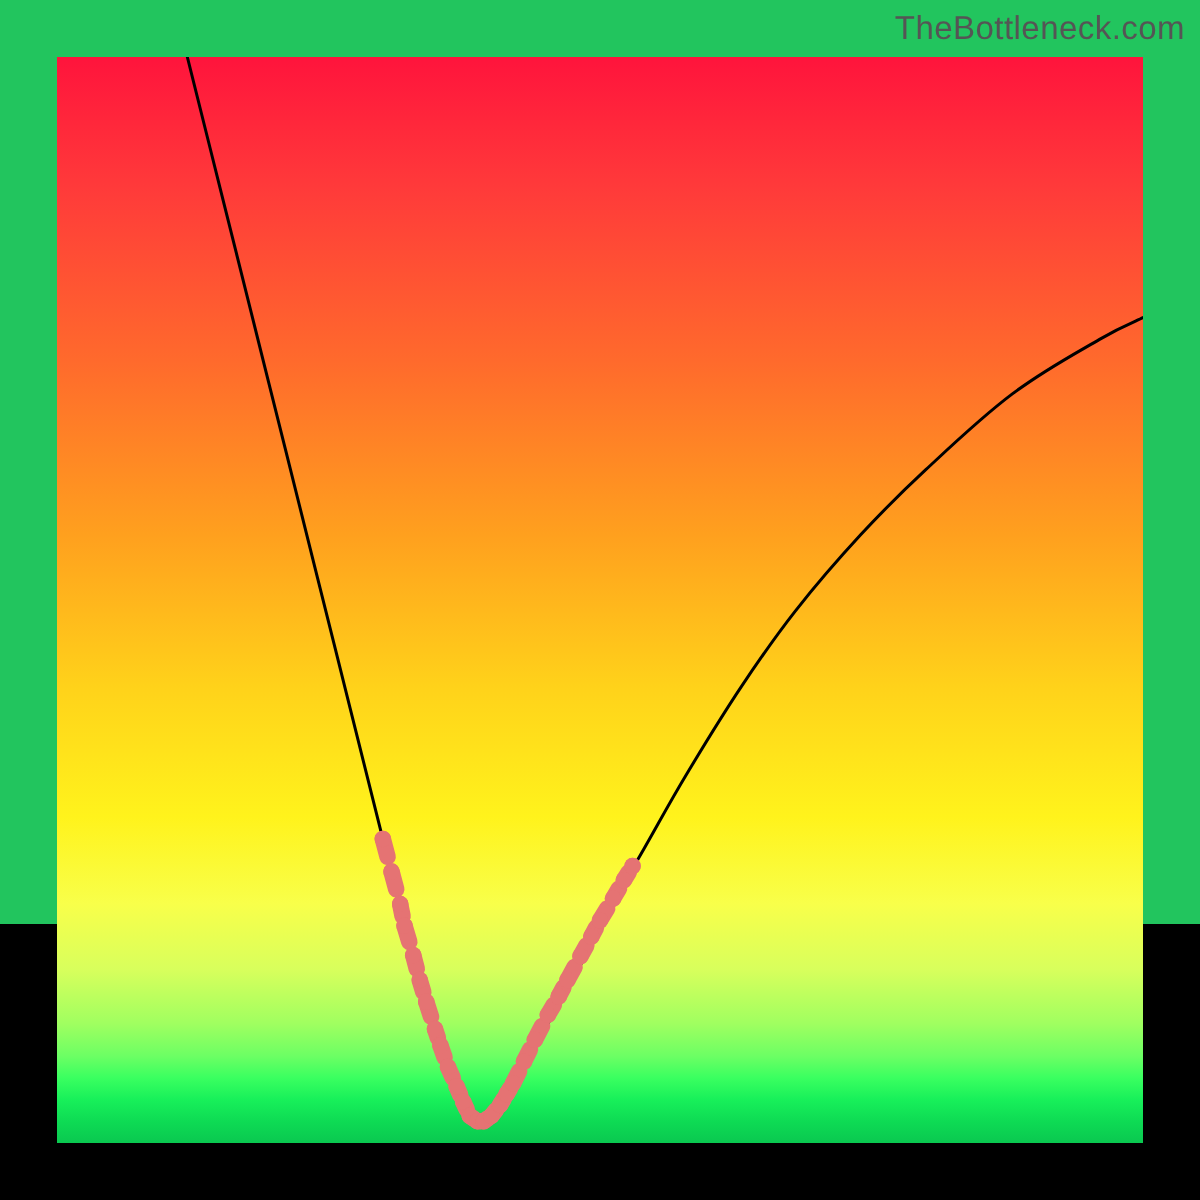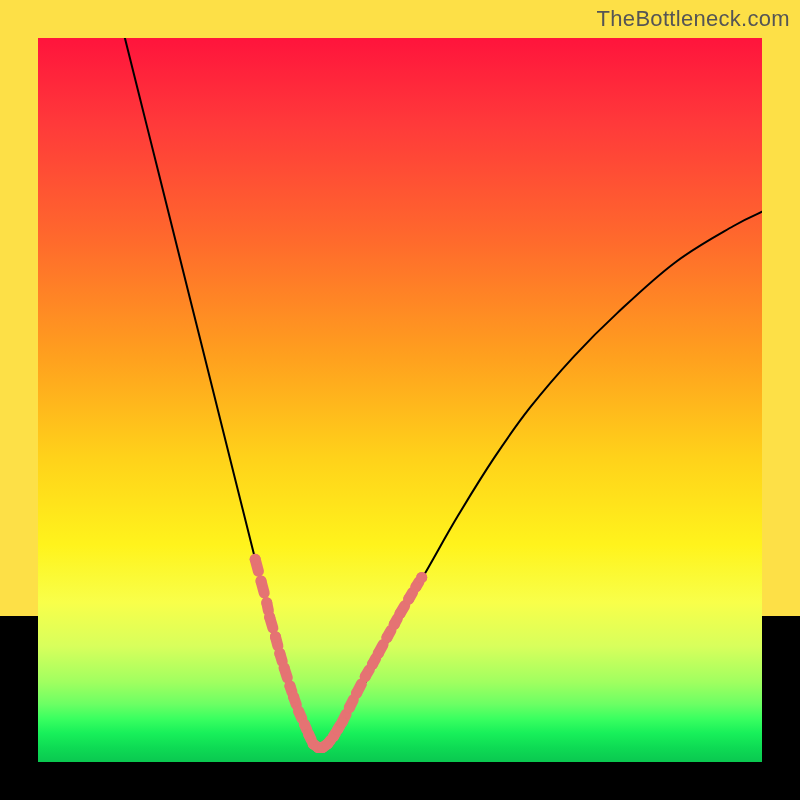--- a/index.html
+++ b/index.html
@@ -8,21 +8,21 @@
     width: 800px;
     height: 800px;
     overflow: hidden;
     background: #000;
     font-family: Arial, Helvetica, sans-serif;
   }
   .frame {
     position: relative;
     width: 800px;
     height: 616px;
-    background: #fde047;
+    background: #22c55e;
   }
   .plot-area {
     position: absolute;
     left: 38px;
     top: 38px;
     width: 724px;
     height: 724px;
     background: linear-gradient(to bottom,
       #ff143c 0%,
       #ff3a3a 12%,

